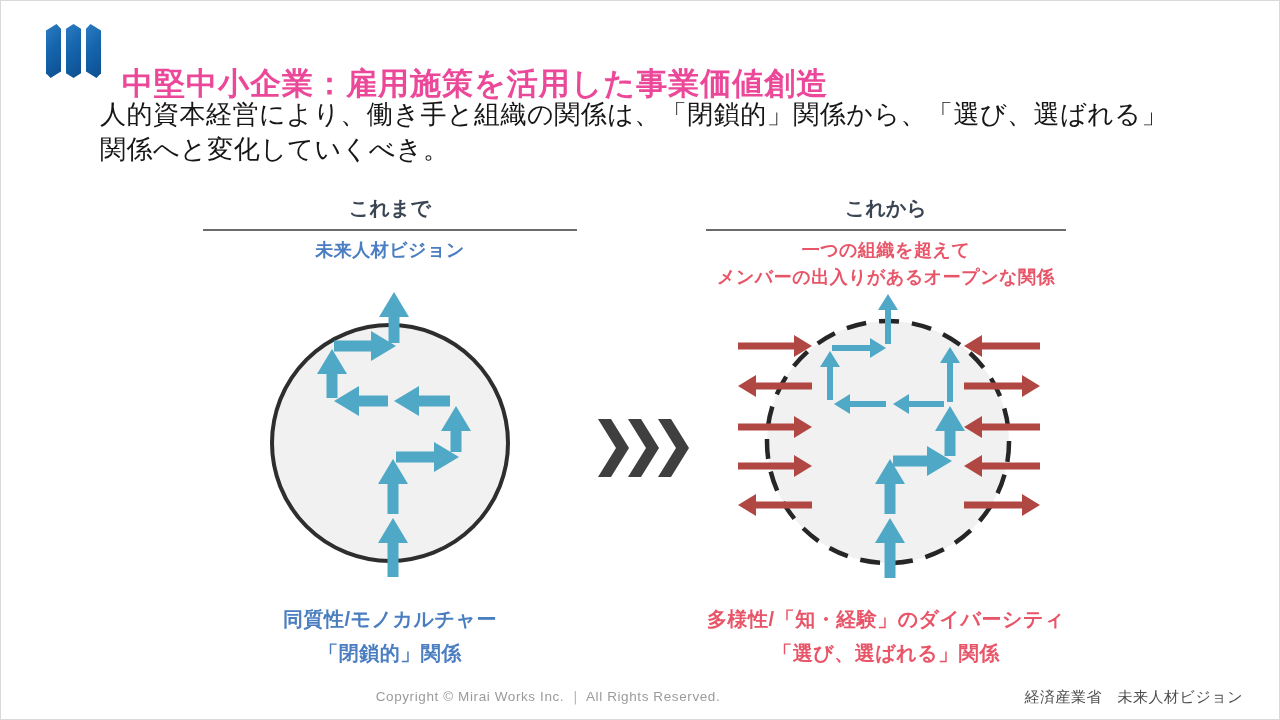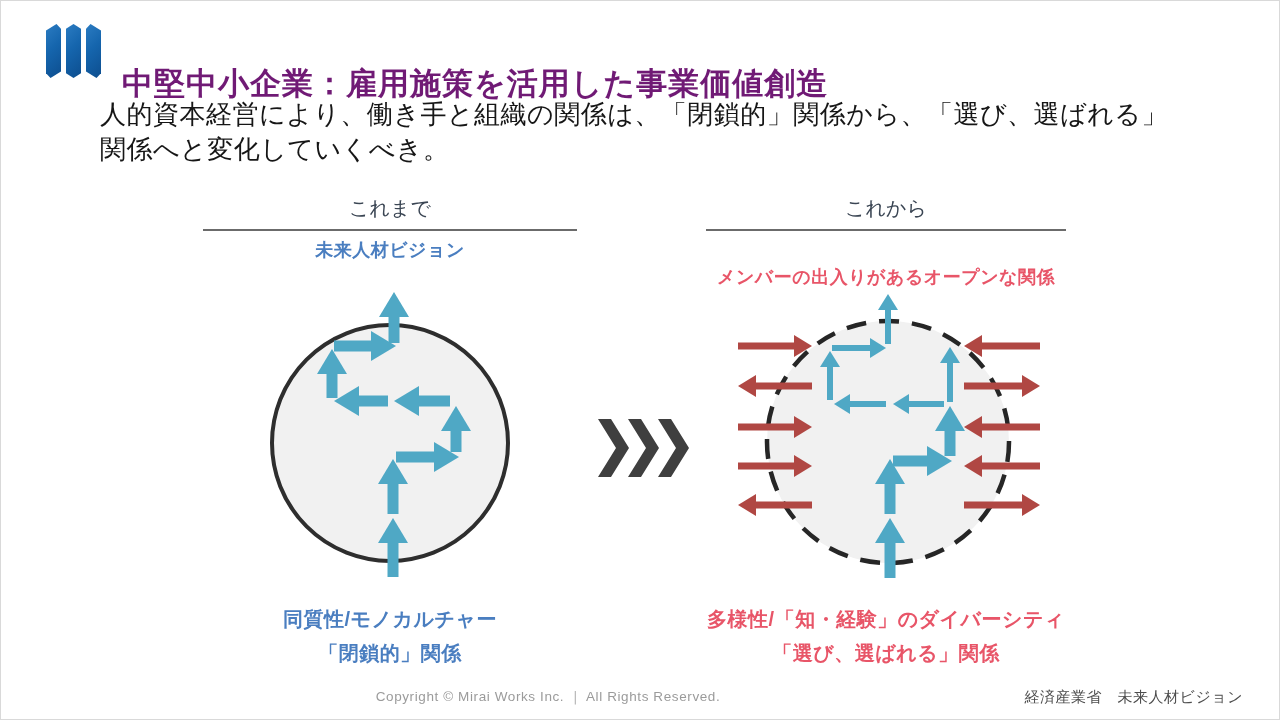--- a/index.html
+++ b/index.html
@@ -9,29 +9,29 @@
     overflow:hidden;box-shadow:0 0 0 1px #d9d9d9 inset;
   }
   
   .logo{position:absolute;left:46px;top:24px;width:62px;height:56px;display:flex;gap:5px;}
   .logo span{flex:0 0 15px;height:54px;background:linear-gradient(135deg,#2b7cc2 0%,#1565ad 45%,#0d4e8f 100%);}
   .logo .b1{clip-path:polygon(0% 12%,70% 0%,100% 9%,100% 88%,30% 100%,0% 91%);}
   .logo .b2{clip-path:polygon(50% 0%,100% 9%,100% 91%,50% 100%,0% 91%,0% 9%);}
   .logo .b3{clip-path:polygon(30% 0%,100% 12%,100% 91%,70% 100%,0% 88%,0% 9%);}
   .title{
     position:absolute;left:122px;top:27px;font-size:31px;font-weight:700;
-    color:#701a75;letter-spacing:1px;white-space:nowrap;margin-top:36px;
+    color:#ec4899;letter-spacing:1px;white-space:nowrap;margin-top:36px;
   }
   .subtitle{
     position:absolute;left:100px;top:97px;width:1110px;
     font-size:26px;line-height:35px;color:#161616;font-weight:500;letter-spacing:.5px;
   }
   
   .pcol{position:absolute;text-align:center;white-space:nowrap;}
-  .phead{font-size:20px;font-weight:400;color:#3a4553;padding-bottom:7px;border-bottom:2px solid #6b6b6b;}
+  .phead{font-size:20px;font-weight:700;color:#3a4553;padding-bottom:7px;border-bottom:2px solid #6b6b6b;}
   .lp{left:203px;width:374px;}
   .rp{left:706px;width:360px;}
   .cap{font-size:18px;font-weight:700;letter-spacing:.5px;}
   .foot{font-size:20px;font-weight:700;letter-spacing:.5px;}
   .blue{color:#4a7ec0;}
   .red{color:#e85568;}
   .cap1{top:238px;} .cap2{top:265px;}
   .foot1{top:606px;} .foot2{top:640px;}
   .phrow{top:195px;}
   
@@ -58,20 +58,21 @@
     <div>人的資本経営により、働き手と組織の関係は、「閉鎖的」関係から、「選び、選ばれる」</div>
     <div>関係へと変化していくべき。</div>
   </div>
 
   <div class="pcol lp phrow phead">これまで</div>
   <div class="pcol lp cap1 cap blue">未来人材ビジョン</div>
   <div class="pcol lp foot1 foot blue">同質性/モノカルチャー</div>
   <div class="pcol lp foot2 foot blue">「閉鎖的」関係</div>
 
   <div class="pcol rp phrow phead">これから</div>
+  <div class="pcol rp cap1 cap red">一つの組織を超えて</div>
   <div class="pcol rp cap2 cap red">メンバーの出入りがあるオープンな関係</div>
   <div class="pcol rp foot1 foot red">多様性/「知・経験」のダイバーシティ</div>
   <div class="pcol rp foot2 foot red">「選び、選ばれる」関係</div>
 
   <svg class="diagram" viewBox="0 0 1280 720">
     <defs>
       <marker id="mTeal" markerUnits="userSpaceOnUse" markerWidth="26" markerHeight="30" refX="1" refY="15" orient="auto">
         <path d="M0,0 L25,15 L0,30 Z" fill="#4fa8c5"></path>
       </marker>
       <marker id="mTealS" markerUnits="userSpaceOnUse" markerWidth="17" markerHeight="20" refX="1" refY="10" orient="auto">

